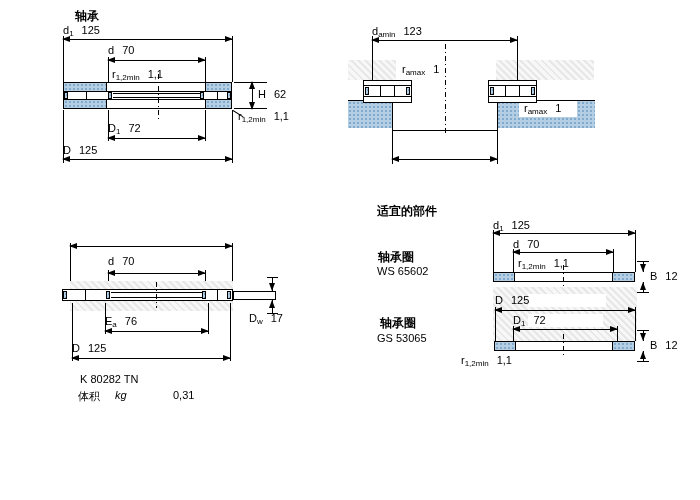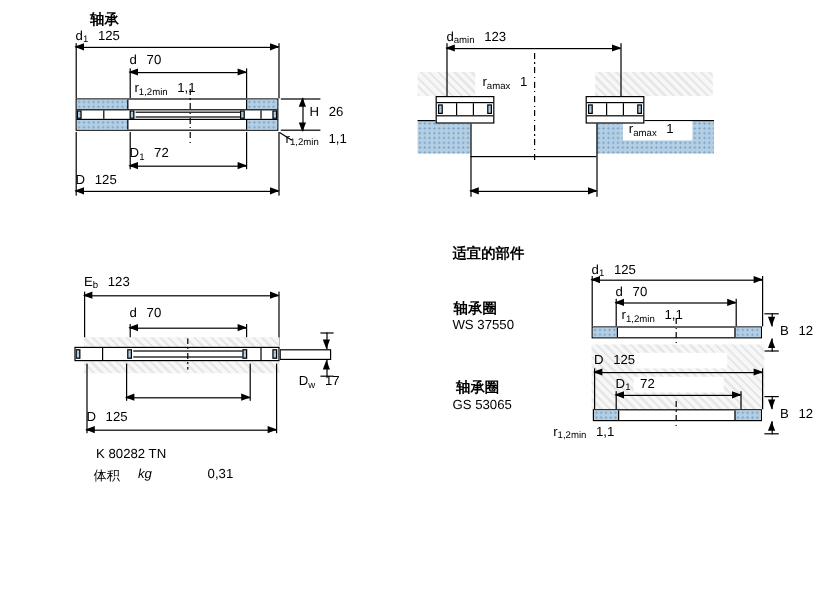--- a/index.html
+++ b/index.html
@@ -77,21 +77,21 @@
     <div class="hl" style="left:0;top:16px;width:167px;"></div>
     <div class="blue bcr" style="left:0;bottom:0;width:43px;height:8px;"></div>
     <div class="blue bcl" style="right:0;bottom:0;width:26px;height:8px;"></div>
   </div>
   <div class="cl" style="left:158px;top:74px;height:46px;"></div>
 
   <div class="hl" style="left:234px;top:82px;width:33px;"></div>
   <div class="hl" style="left:234px;top:108px;width:33px;"></div>
   <div class="dimv" style="left:252px;top:82px;height:27px;"></div>
   <div class="lbl" style="left:258px;top:88px;">
-    <span class="sym">H</span><sub></sub><span class="val">26</span>
+    <span class="sym">H</span><sub></sub><span class="val">62</span>
   </div>
 
   <div class="lead" style="left:233px;top:110px;width:12px;transform:rotate(32deg);"></div>
   <div class="lbl" style="left:238px;top:110px;">
     <span class="sym">r</span><sub>1,2min</sub><span class="val">1,1</span>
   </div>
 
   <div class="vl" style="left:108px;top:110px;height:31px;"></div>
   <div class="vl" style="left:205px;top:110px;height:31px;"></div>
   <div class="lbl c" style="left:108px;top:122px;width:97px;">
@@ -145,23 +145,20 @@
   </div>
 
   <div class="vl" style="left:392px;top:103px;height:61px;"></div>
   <div class="vl" style="left:497px;top:103px;height:61px;"></div>
   <div class="hl" style="left:392px;top:130px;width:105px;"></div>
   <div class="cl" style="left:445px;top:44px;height:90px;"></div>
 
   <div class="dimh" style="left:392px;top:159px;width:105px;"></div>
 
 
-  <div class="lbl c" style="left:70px;top:229px;width:162px;">
-    <span class="sym">E</span><sub>b</sub><span class="val">123</span>
-  </div>
   <div class="dimh" style="left:70px;top:246px;width:162px;"></div>
   <div class="vl" style="left:70px;top:243px;height:45px;"></div>
   <div class="vl" style="left:232px;top:243px;height:45px;"></div>
 
   <div class="lbl c" style="left:108px;top:255px;width:97px;">
     <span class="sym">d</span><sub></sub><span class="val">70</span>
   </div>
   <div class="dimh" style="left:108px;top:273px;width:97px;"></div>
   <div class="vl" style="left:108px;top:270px;height:18px;"></div>
   <div class="vl" style="left:205px;top:270px;height:18px;"></div>
@@ -185,38 +182,41 @@
   <div class="arrd" style="left:269px;top:283px;"></div>
   <div class="vl" style="left:272px;top:300px;height:14px;"></div>
   <div class="arru" style="left:269px;top:300px;"></div>
   <div class="hl" style="left:267px;top:313px;width:11px;"></div>
   <div class="lbl" style="left:249px;top:312px;">
     <span class="sym">D</span><sub>w</sub><span class="val">17</span>
   </div>
 
   <div class="vl" style="left:105px;top:303px;height:31px;"></div>
   <div class="vl" style="left:208px;top:303px;height:31px;"></div>
+  <div class="lbl c" style="left:105px;top:315px;width:103px;">
+    <span class="sym">E</span><sub>a</sub><span class="val">76</span>
+  </div>
   <div class="dimh" style="left:105px;top:331px;width:103px;"></div>
 
   <div class="vl" style="left:72px;top:303px;height:58px;"></div>
   <div class="vl" style="left:230px;top:303px;height:58px;"></div>
   <div class="lbl c" style="left:72px;top:342px;width:158px;">
     <span class="sym">D</span><sub></sub><span class="val">125</span>
   </div>
   <div class="dimh" style="left:72px;top:358px;width:158px;"></div>
 
   <div class="lbl" style="left:80px;top:373px;">K 80282 TN</div>
   <div class="lbl" style="left:78px;top:389px;">体积</div>
   <div class="lbl" style="left:115px;top:389px;font-style:italic;">kg</div>
   <div class="lbl" style="left:173px;top:389px;">0,31</div>
 
   <div class="h" style="left:377px;top:203px;">适宜的部件</div>
 
   <div class="h" style="left:378px;top:249px;">轴承圈</div>
-  <div class="lbl" style="left:377px;top:265px;">WS 37550</div>
+  <div class="lbl" style="left:377px;top:265px;">WS 65602</div>
 
   <div class="lbl c" style="left:493px;top:219px;width:142px;">
     <span class="sym">d</span><sub>1</sub><span class="val">125</span>
   </div>
   <div class="dimh" style="left:493px;top:233px;width:142px;"></div>
   <div class="vl" style="left:493px;top:230px;height:42px;"></div>
   <div class="vl" style="left:635px;top:230px;height:42px;"></div>
 
   <div class="lbl c" style="left:513px;top:238px;width:100px;">
     <span class="sym">d</span><sub></sub><span class="val">70</span>

